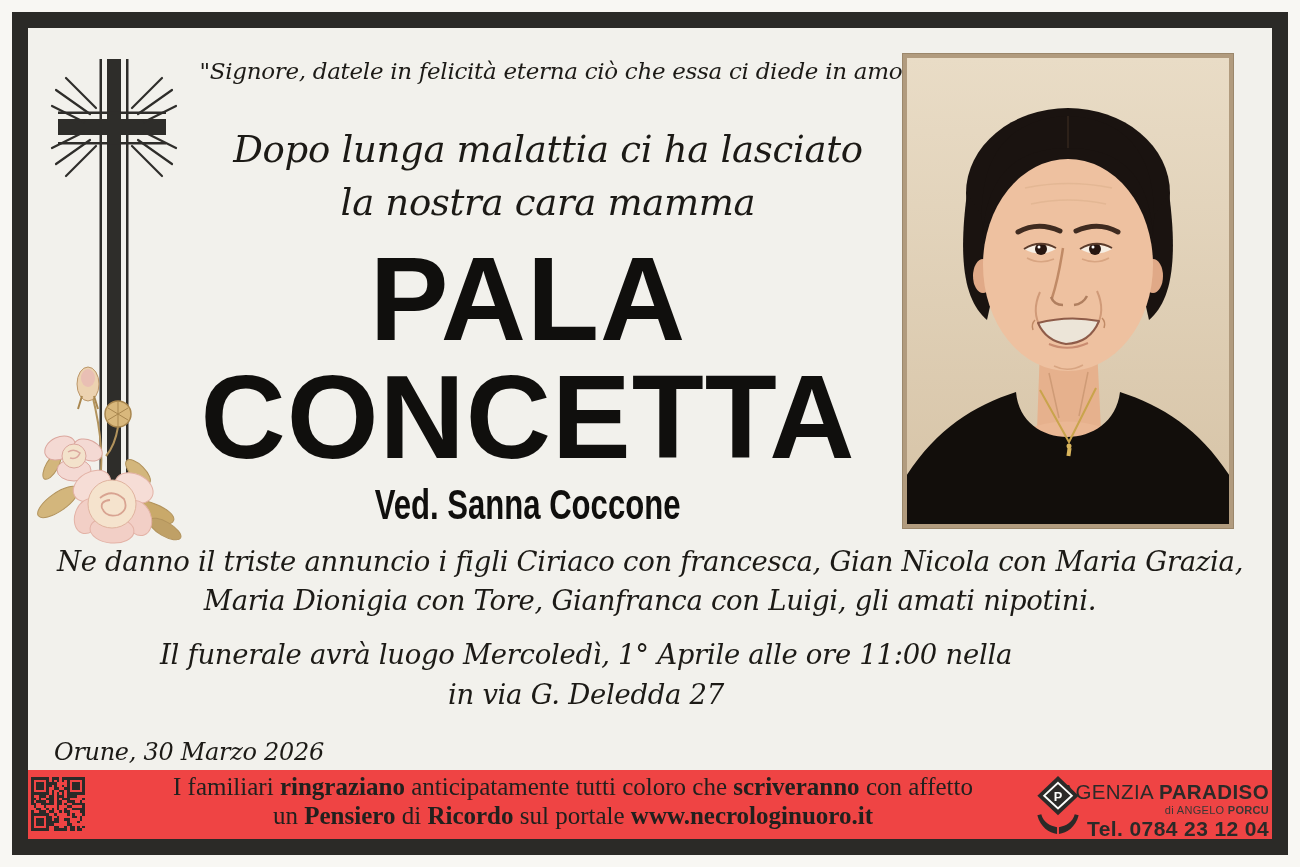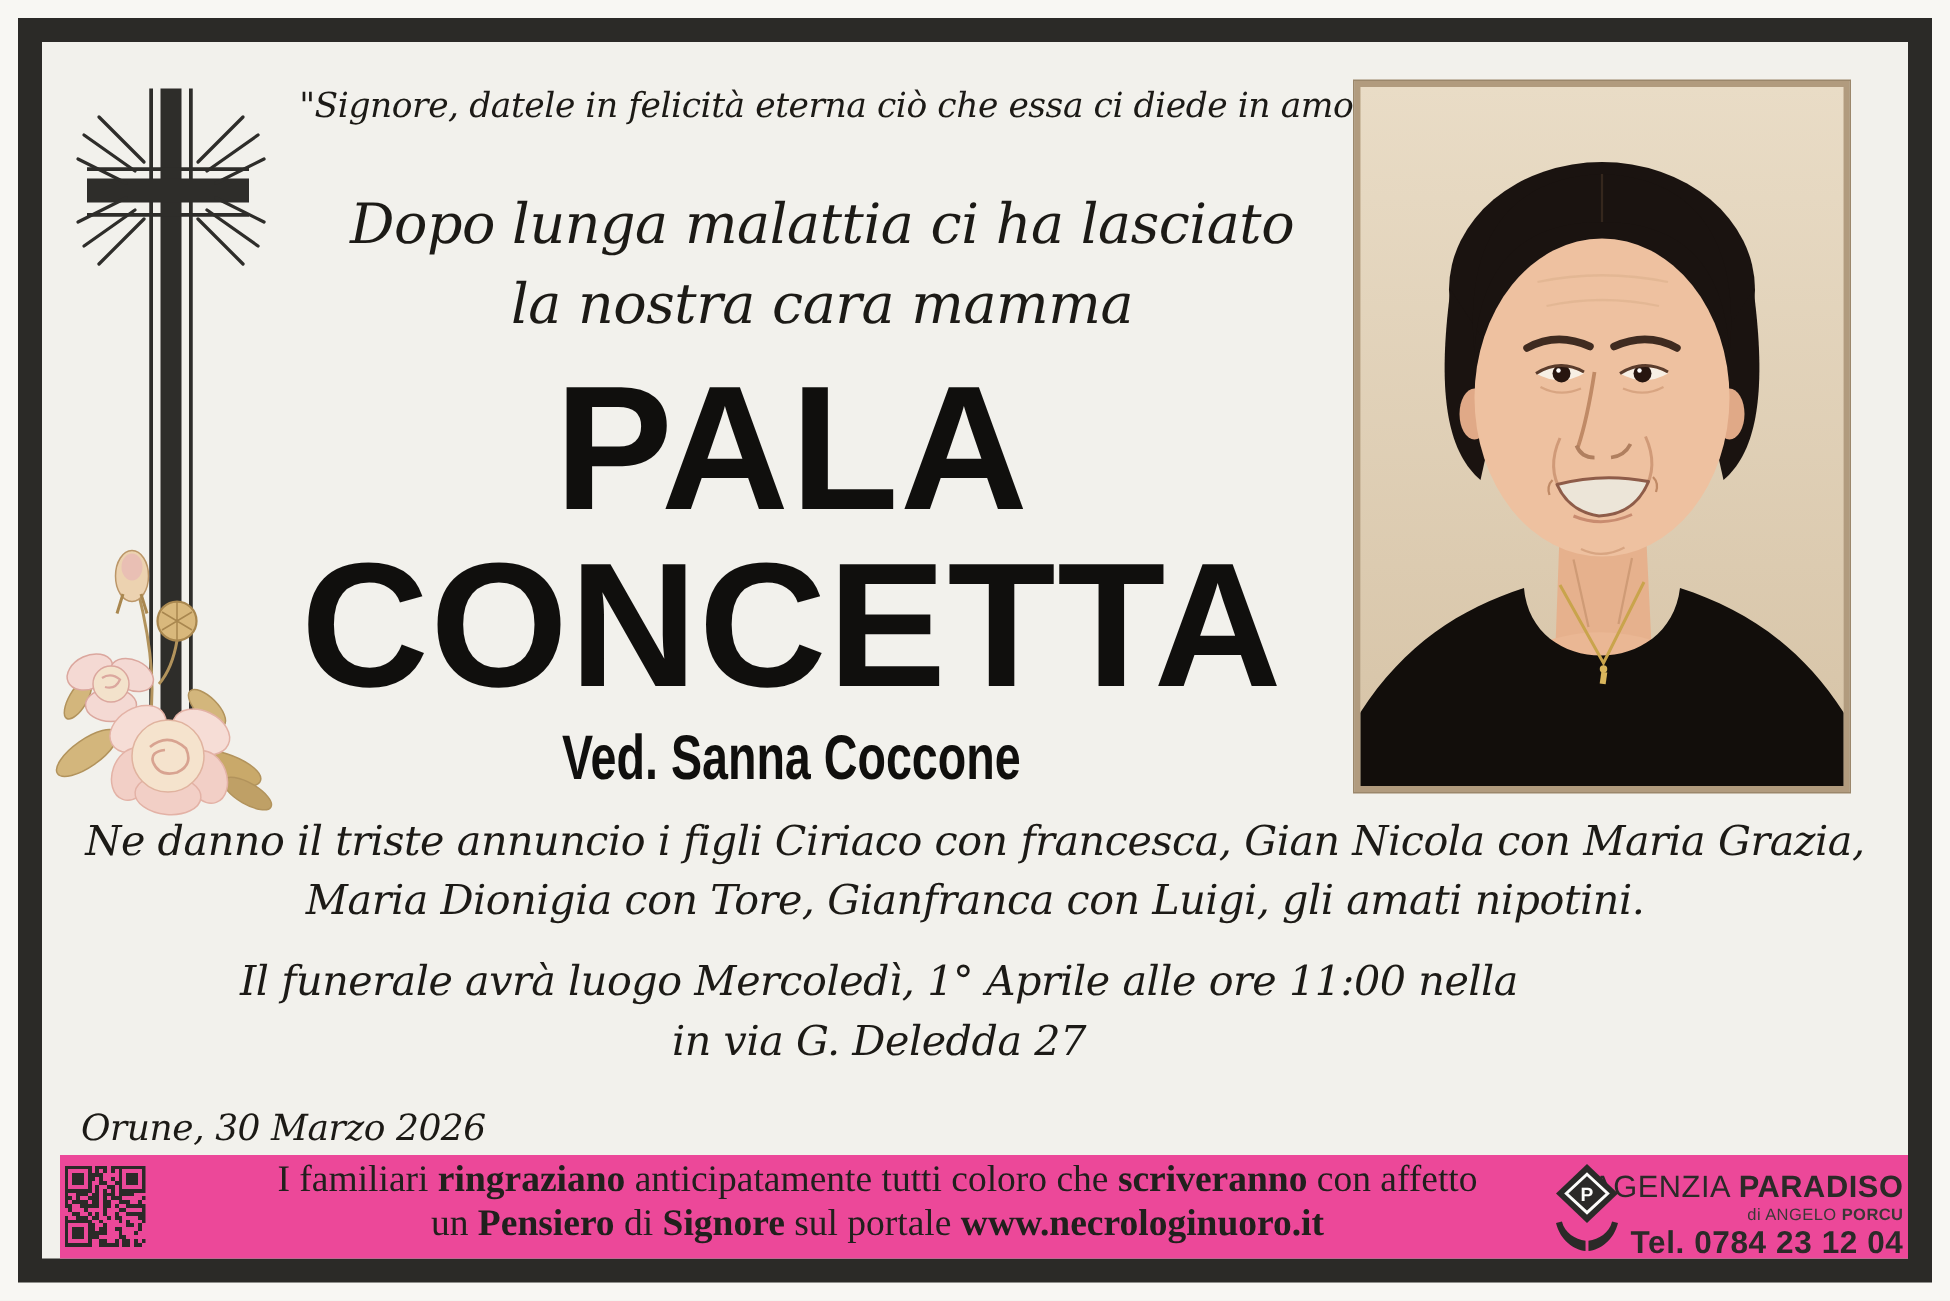--- a/index.html
+++ b/index.html
@@ -32,21 +32,21 @@
   .annc{left:0;top:514px;width:1244px;font-size:27.5px;line-height:1.42;}
   .funeral{left:0;top:606px;width:1116px;font-size:27.5px;line-height:1.46;}
   .dateline{left:26px;top:710px;font-size:24px;}
 
   .photo{
     left:875px;top:26px;width:330px;height:474px;box-sizing:border-box;
     border:4px solid #b19b7e;background:#ddccb2;outline:1px solid #9b876b;
   }
   .photo svg{display:block;width:100%;height:100%;}
 
-  .band{left:0;right:0;bottom:0;height:69px;background:#ec4899;margin-left:12px;}
+  .band{left:0;right:0;bottom:0;height:69px;background:#ef4444;}
   .qr-svg{position:absolute;left:3px;top:6px;width:54px;height:56px;}
   .thanks{
     position:absolute;left:70px;top:2px;width:950px;text-align:center;
     font-family:"Liberation Serif",serif;font-size:25px;line-height:1.17;color:#21201d;
   }
   .thanks b{font-weight:bold;}
   .agency{
     position:absolute;right:3px;top:3px;width:236px;height:63px;text-align:right;
     font-family:"Liberation Sans",sans-serif;color:#2b2a28;
   }
@@ -436,21 +436,21 @@
           <rect x="11" y="20" width="1" height="1" fill="#2b2a28"></rect>
           <rect x="12" y="20" width="1" height="1" fill="#2b2a28"></rect>
           <rect x="13" y="20" width="1" height="1" fill="#2b2a28"></rect>
           <rect x="15" y="20" width="1" height="1" fill="#2b2a28"></rect>
           <rect x="16" y="20" width="1" height="1" fill="#2b2a28"></rect>
           <rect x="18" y="20" width="1" height="1" fill="#2b2a28"></rect>
           <rect x="19" y="20" width="1" height="1" fill="#2b2a28"></rect>
         </svg>
       <div class="thanks">
         <div class="nowrap"><span>I familiari </span><b>ringraziano</b><span> anticipatamente tutti coloro che </span><b>scriveranno</b><span> con affetto</span></div>
-        <div class="nowrap"><span>un </span><b>Pensiero</b><span> di </span><b>Signore</b><span> sul portale </span><b>www.necrologinuoro.it</b></div>
+        <div class="nowrap"><span>un </span><b>Pensiero</b><span> di </span><b>Ricordo</b><span> sul portale </span><b>www.necrologinuoro.it</b></div>
       </div>
       <div class="agency">
         <svg class="agency-logo" viewBox="0 0 50 62">
           <polygon points="25,2 46,22 25,42 4,22" fill="#2b2a28"></polygon>
           <polygon points="25,9 39,22 25,35 11,22" fill="none" stroke="#fdfdfb" stroke-width="2"></polygon>
           <text x="25" y="27" text-anchor="middle" font-family="Liberation Sans, sans-serif" font-size="13" font-weight="bold" fill="#fdfdfb">P</text>
           <path d="M 4 42 C 7 54 16 60 24 61 L 24 54 C 17 53 10 49 8 41 Z" fill="#2b2a28"></path>
           <path d="M 46 42 C 43 54 34 60 26 61 L 26 54 C 33 53 40 49 42 41 Z" fill="#2b2a28"></path>
         </svg>
         <div class="ag-name"><span>AGENZIA </span><b>PARADISO</b></div>

